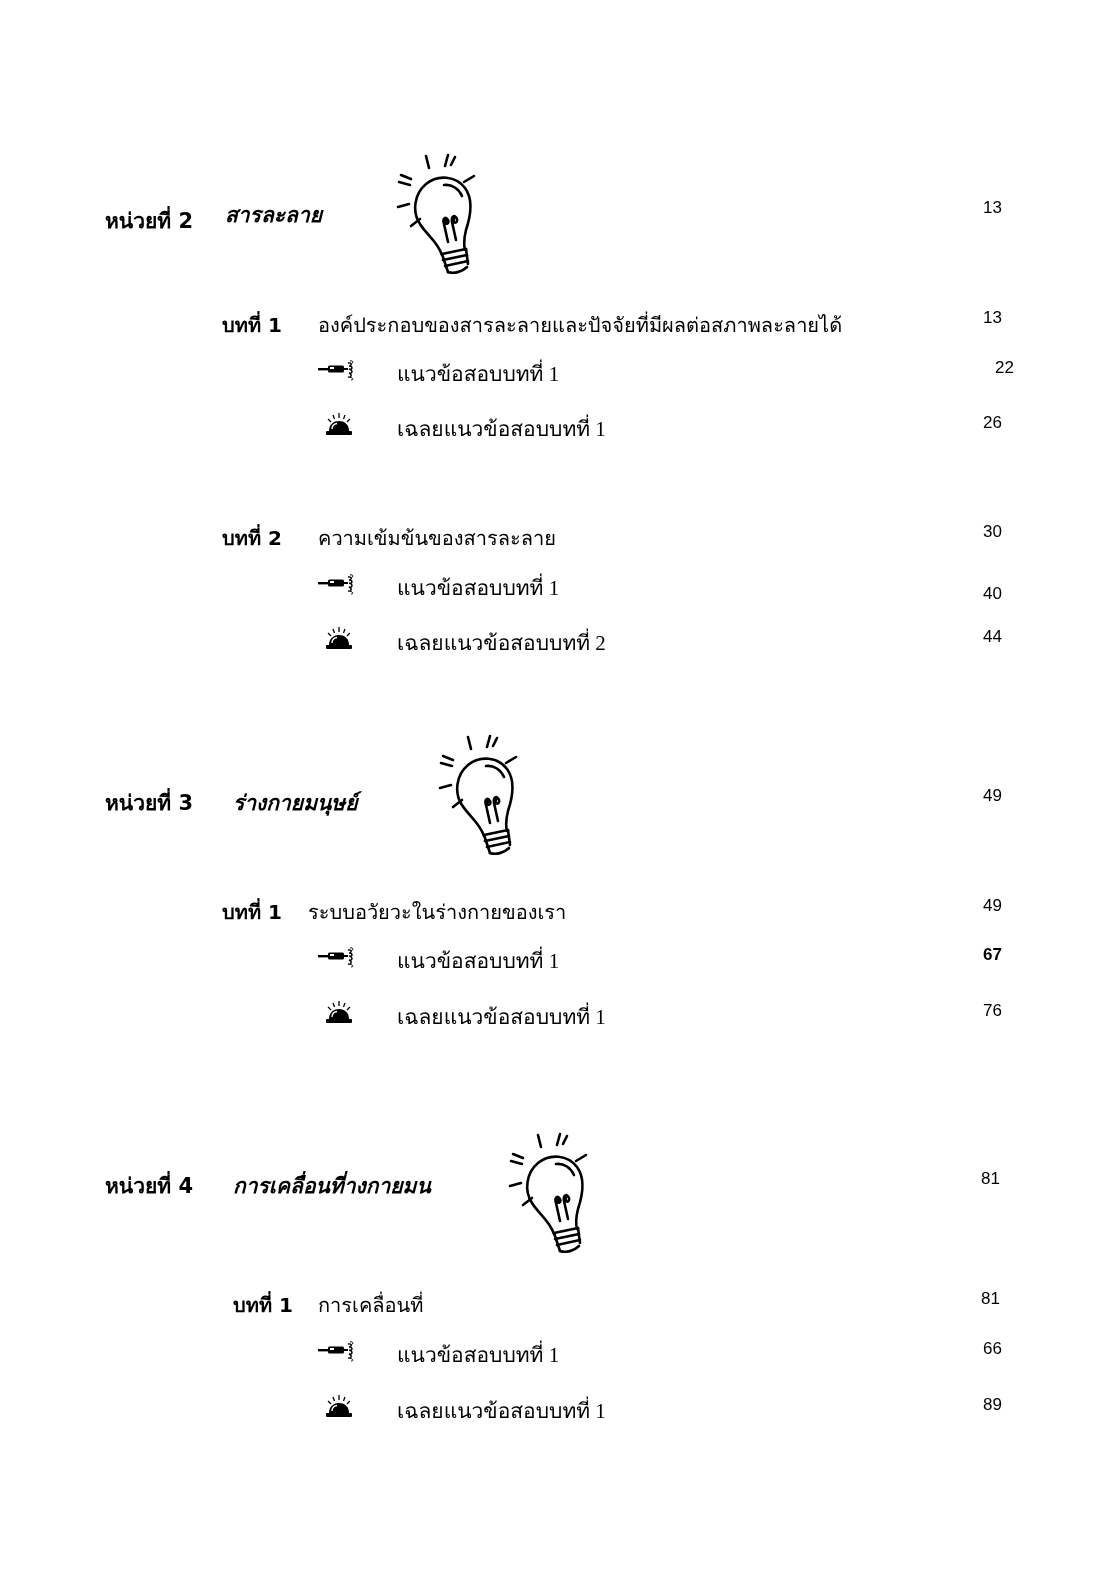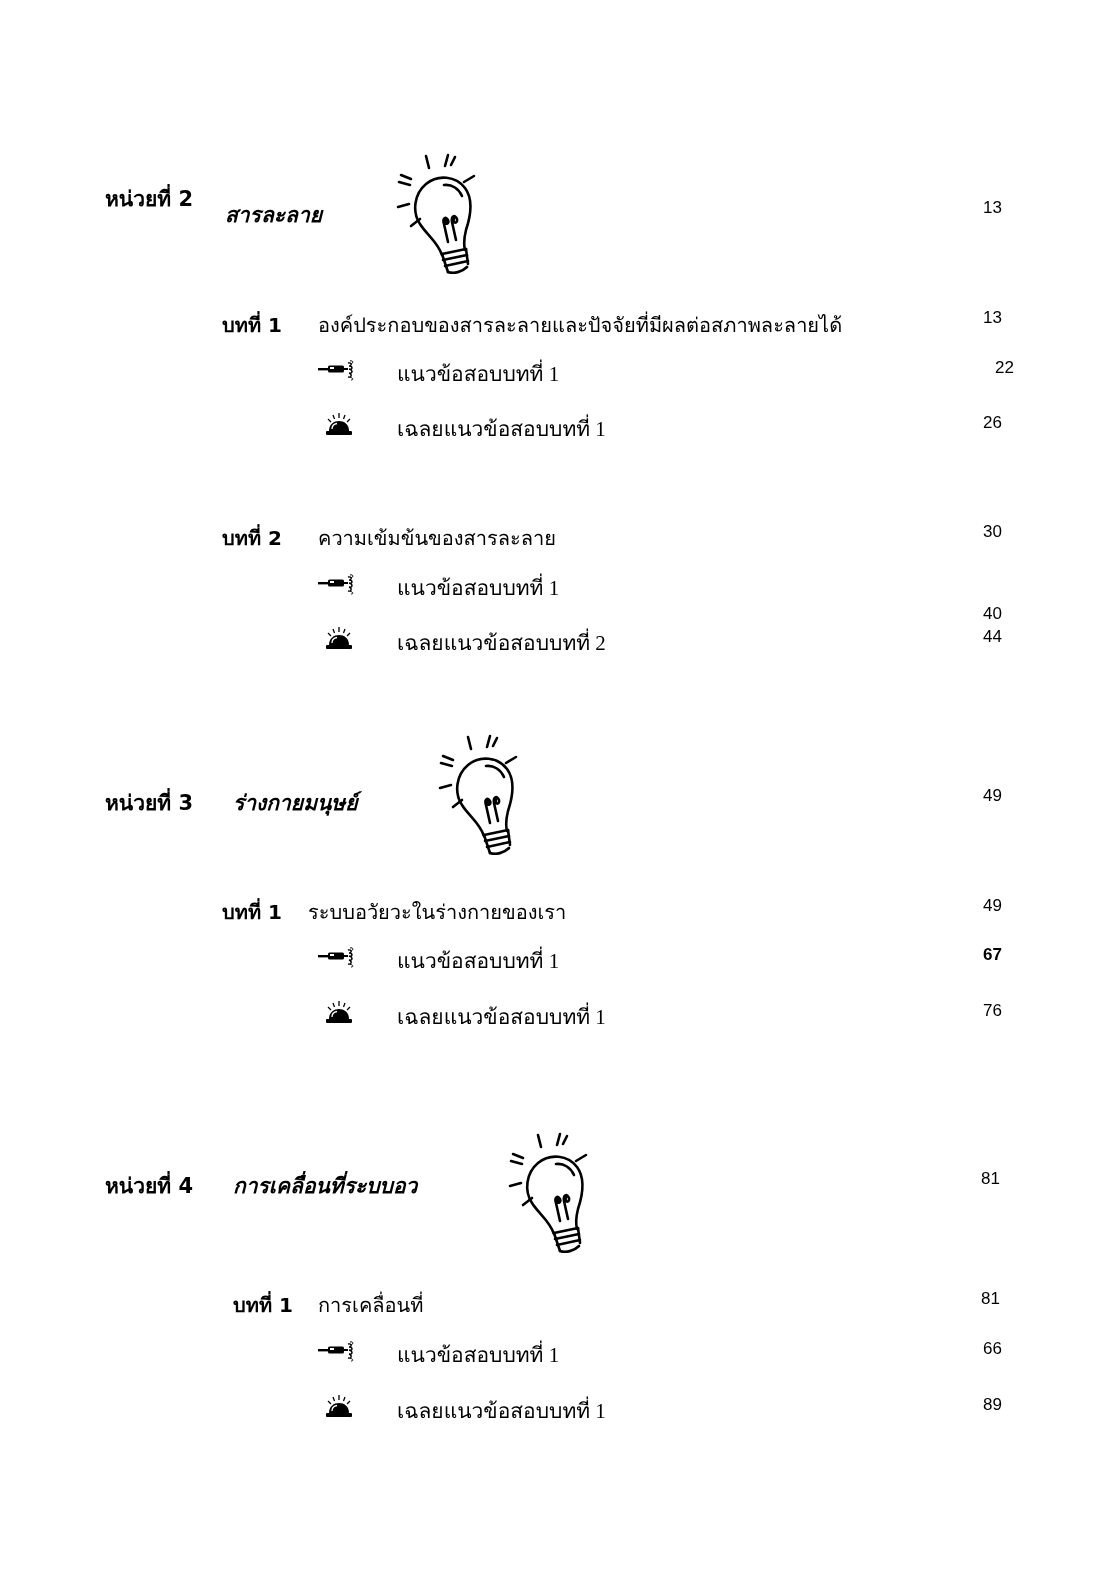--- a/index.html
+++ b/index.html
@@ -55,21 +55,21 @@
       <line x1="6" y1="7" x2="9" y2="10" stroke="#000" stroke-width="1.3"></line>
       <line x1="28" y1="7" x2="25" y2="10" stroke="#000" stroke-width="1.3"></line>
       <path d="M7 19 C7 12 12 9 17 9 C22 9 27 12 27 19 Z" fill="#000"></path>
       <path d="M10 17 C10 14 12 12 15 11.5" fill="none" stroke="#fff" stroke-width="1.3"></path>
       <rect x="4" y="19" width="26" height="4" rx="1" fill="#000"></rect>
     </g>
   </defs>
 </svg>
 
 <div>
-  <div class="abs unit-label" style="left:105px; top:182px;text-align:right;">หน่วยที่ 2</div>
+  <div class="abs unit-label" style="left:105px; top:204px;text-align:right;">หน่วยที่ 2</div>
   <div class="abs unit-title" style="left:225px; top:198px;">สารละลาย</div>
   <svg class="bulb" style="left:388px; top:152px;" viewBox="0 0 96 124">
       <use href="#bulb-g"></use>
     </svg>
   <div class="abs page-num" style="left:942px; top:198px;">13</div>
 
   <div class="abs chap-label" style="left:222px; top:309px;">บทที่ 1</div>
   <div class="abs chap-title" style="left:318px; top:309px;">องค์ประกอบของสารละลายและปัจจัยที่มีผลต่อสภาพละลายได้</div>
   <div class="abs page-num" style="left:942px; top:308px;">13</div>
 
@@ -86,21 +86,21 @@
   <div class="abs page-num" style="left:942px; top:413px;">26</div>
 
   <div class="abs chap-label" style="left:222px; top:522px;">บทที่ 2</div>
   <div class="abs chap-title" style="left:318px; top:522px;">ความเข้มข้นของสารละลาย</div>
   <div class="abs page-num" style="left:942px; top:522px;">30</div>
 
   <svg class="icon" style="left:318px; top:572px;" viewBox="0 0 40 24">
       <use href="#syringe-g"></use>
     </svg>
   <div class="abs sub-title" style="left:397px; top:571px;">แนวข้อสอบบทที่ 1</div>
-  <div class="abs page-num" style="left:942px; top:604px;text-align:right;">40</div>
+  <div class="abs page-num" style="left:942px; top:584px;text-align:right;">40</div>
 
   <svg class="icon" style="left:322px; top:626px;" viewBox="0 0 40 24">
       <use href="#bell-g"></use>
     </svg>
   <div class="abs sub-title" style="left:397px; top:626px;">เฉลยแนวข้อสอบบทที่ 2</div>
   <div class="abs page-num" style="left:942px; top:627px;">44</div>
 </div>
 
 <div>
   <div class="abs unit-label" style="left:105px; top:786px;">หน่วยที่ 3</div>
@@ -122,21 +122,21 @@
 
   <svg class="icon" style="left:322px; top:1000px;" viewBox="0 0 40 24">
       <use href="#bell-g"></use>
     </svg>
   <div class="abs sub-title" style="left:397px; top:1000px;">เฉลยแนวข้อสอบบทที่ 1</div>
   <div class="abs page-num" style="left:942px; top:1001px;">76</div>
 </div>
 
 <div>
   <div class="abs unit-label" style="left:105px; top:1169px;">หน่วยที่ 4</div>
-  <div class="abs unit-title" style="left:233px; top:1169px;">การเคลื่อนที่ระบบอว</div>
+  <div class="abs unit-title" style="left:233px; top:1169px;">การเคลื่อนที่างกายมน</div>
   <svg class="bulb" style="left:500px; top:1131px;" viewBox="0 0 96 124">
       <use href="#bulb-g"></use>
     </svg>
   <div class="abs page-num" style="left:940px; top:1169px;">81</div>
 
   <div class="abs chap-label" style="left:233px; top:1289px;">บทที่ 1</div>
   <div class="abs chap-title" style="left:318px; top:1289px;">การเคลื่อนที่</div>
   <div class="abs page-num" style="left:940px; top:1289px;">81</div>
 
   <svg class="icon" style="left:318px; top:1339px;" viewBox="0 0 40 24">

